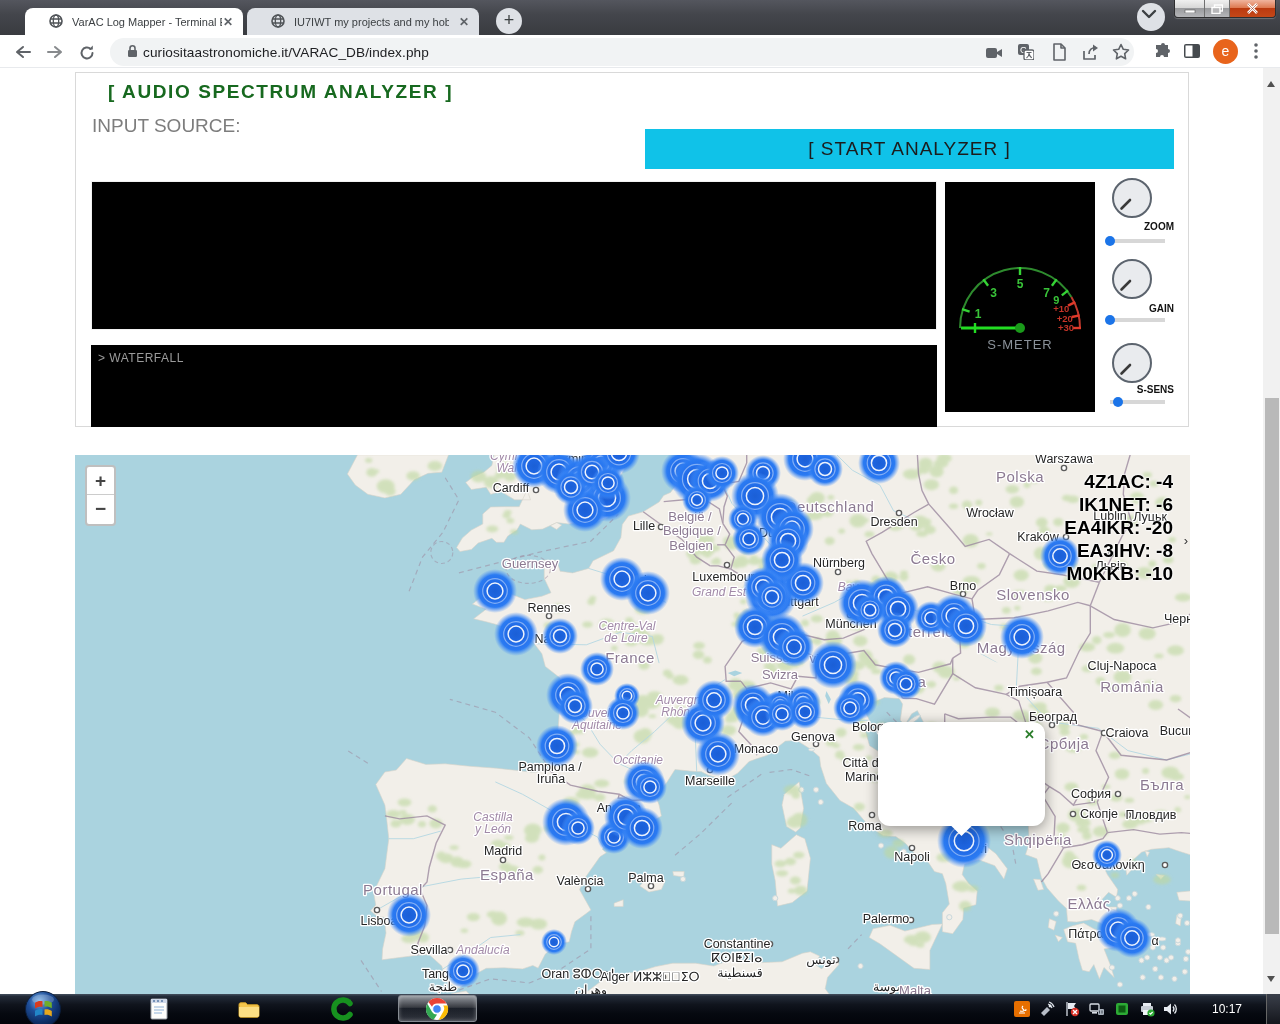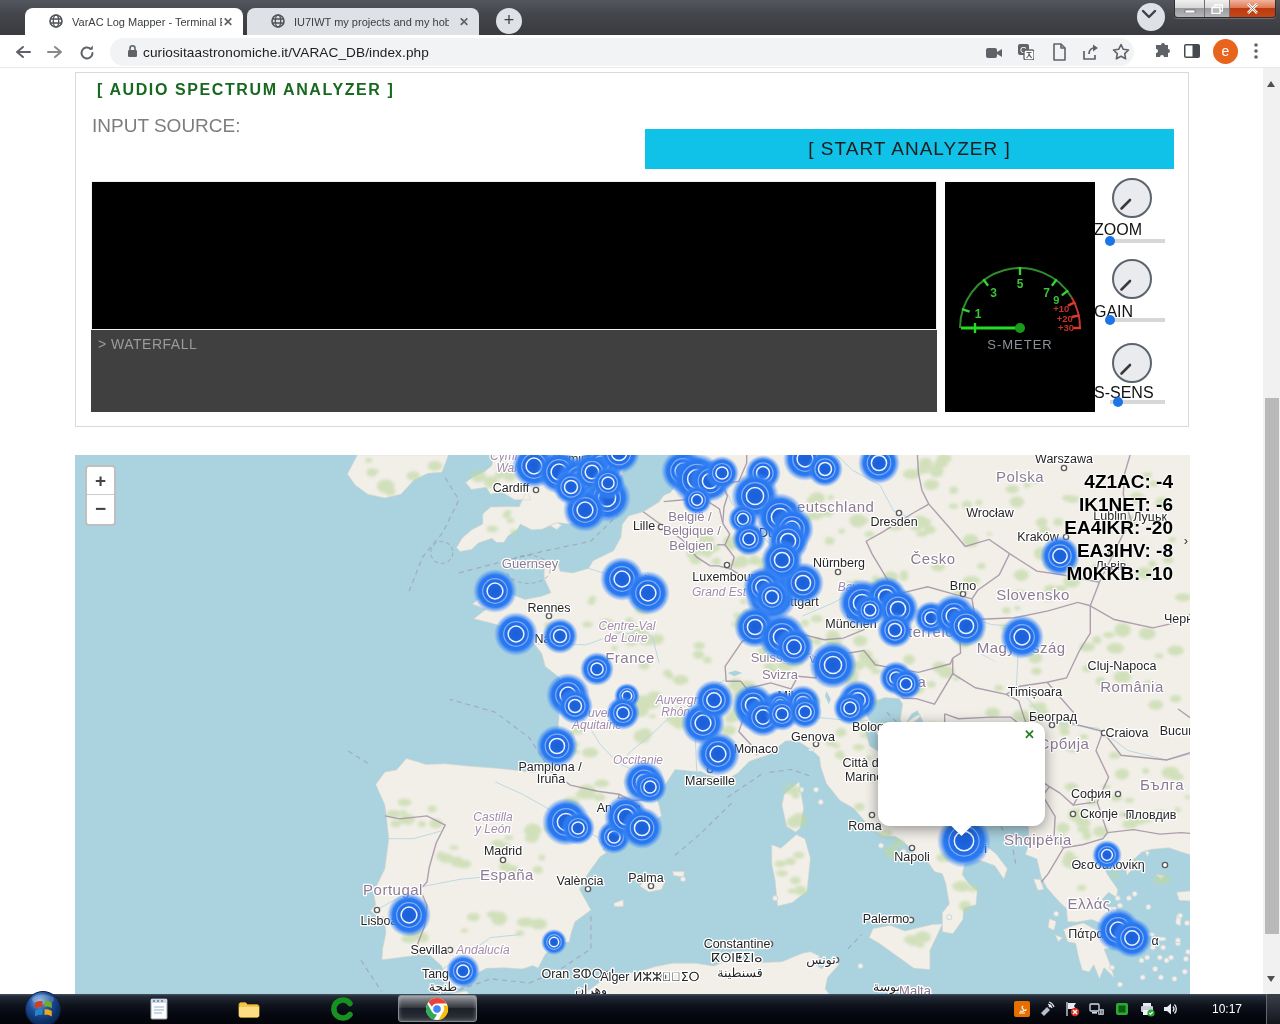--- a/index.html
+++ b/index.html
@@ -21,30 +21,30 @@
 #wb-min{width:30px}#wb-max{width:25px}
 #wb-close{width:45px;background:linear-gradient(180deg,#f0b49e 0%,#de7a52 45%,#bb3a10 50%,#c54818 100%);border-right:none}
 
 #toolbar{position:absolute;left:0;top:35px;width:1280px;height:33px;background:#fff;border-bottom:1px solid #e8eaed}
 .tbicon{position:absolute;top:42px}
 #omnibox{position:absolute;left:110px;top:38px;width:1024px;height:28px;background:#f1f3f4;border-radius:14px}
 #url{position:absolute;left:143px;top:45px;font-size:13.6px;color:#202124;letter-spacing:0.1px}
 
 #page{position:absolute;left:0;top:68px;width:1264px;height:926px;background:#fff;overflow:hidden}
 #panel{position:absolute;left:75px;top:4px;width:1114px;height:355px;border:1px solid #d9d9d9}
-#ptitle{position:absolute;left:21px;top:8px;font-size:16px;font-weight:bold;color:#17691f;letter-spacing:1.6px}
+#ptitle{position:absolute;left:32px;top:8px;font-size:19px;font-weight:bold;color:#17691f;letter-spacing:1.6px}
 #plabel{position:absolute;left:16px;top:42px;font-size:19px;color:#7d7d7d}
 #psel{position:absolute;left:15px;top:69px;width:529px;height:29px;border:1px solid #8a8a8a;border-radius:2px;background:#fff;font-size:14.5px;color:#111;line-height:27px;padding-left:12px}
 #pselarrow{position:absolute;right:12px;top:10px;width:9px;height:9px;border-right:1.8px solid #444;border-bottom:1.8px solid #444;transform:rotate(45deg)}
 #pbtn{position:absolute;left:569px;top:56px;width:529px;height:40px;background:#10c2e8;color:#1c1c1c;font-size:19px;text-align:center;line-height:40px;letter-spacing:1px}
 #spec{position:absolute;left:15px;top:108px;width:846px;height:149px;background:#000;border:1px solid #f2f2f2}
-#wf{position:absolute;left:15px;top:257px;width:846px;height:82px;background:#404040;color:#9b9b9b;font-size:14px;padding:6px 0 0 7px;letter-spacing:0.5px}
+#wf{position:absolute;left:15px;top:272px;width:846px;height:82px;background:#000000;color:#9b9b9b;font-size:12px;padding:6px 0 0 7px;letter-spacing:0.5px}
 #smeter{position:absolute;left:869px;top:109px;width:150px;height:230px;background:#000}
 .knob{position:absolute;left:1035.5px;width:40px;height:40px;border-radius:50%;background:#e9ebee;border:2.5px solid #5c646e}
-.knoblab{position:absolute;width:80px;text-align:left;left:1018px;font-size:16px;font-weight:normal;color:#111}
+.knoblab{position:absolute;width:80px;text-align:right;left:1018px;font-size:10px;font-weight:bold;color:#111}
 .slider{position:absolute;left:1034px;width:55px;height:4px;background:#d7d7d7}
 .thumb{position:absolute;width:10px;height:10px;border-radius:50%;background:#1b74e8;top:-3px}
 
 #map{position:absolute;left:75px;top:387px;width:1115px;height:540px;overflow:hidden;background:#aad3df}
 #zoomctl{position:absolute;left:10px;top:10px;width:31px;height:61px;background:#fff;border-radius:4px;border:2px solid rgba(0,0,0,0.25);z-index:30}
 #zplus,#zminus{width:27px;height:28px;text-align:center;font-size:19px;font-weight:bold;color:#444;line-height:28px}
 #zplus{border-bottom:1px solid #ccc}
 #calls{position:absolute;right:17px;top:15px;text-align:right;font-size:19px;font-weight:bold;color:#000;line-height:23px;z-index:25;text-shadow:0 0 2px #fff,0 0 2px #fff,0 0 3px #fff}
 #popup{position:absolute;left:803px;top:267px;width:167px;height:104px;background:#fff;border-radius:12px;box-shadow:0 3px 14px rgba(0,0,0,0.4);z-index:40}
 #popup .tip{position:absolute;left:76px;bottom:-7px;width:15px;height:15px;background:#fff;transform:rotate(45deg)}

